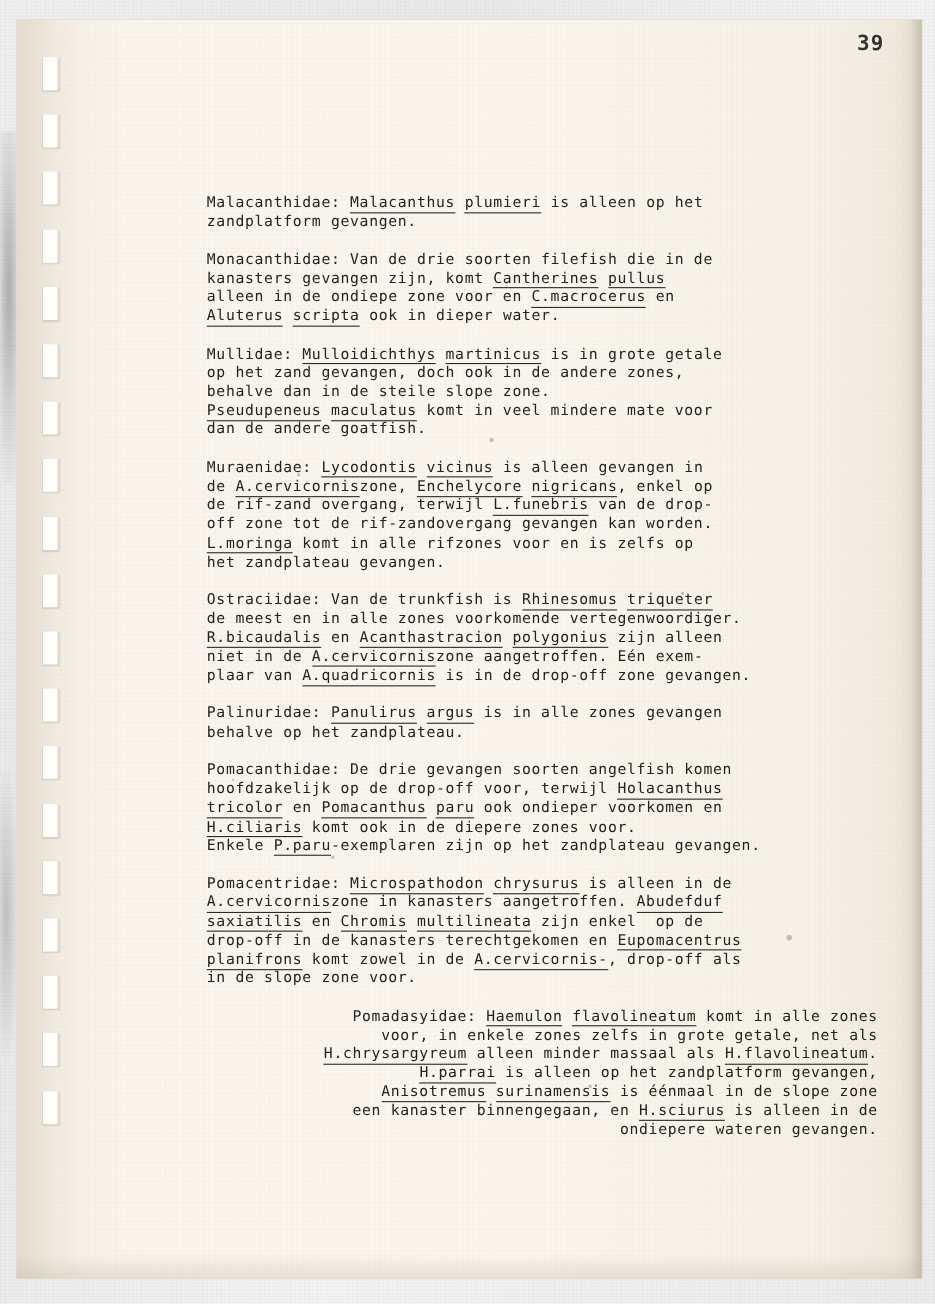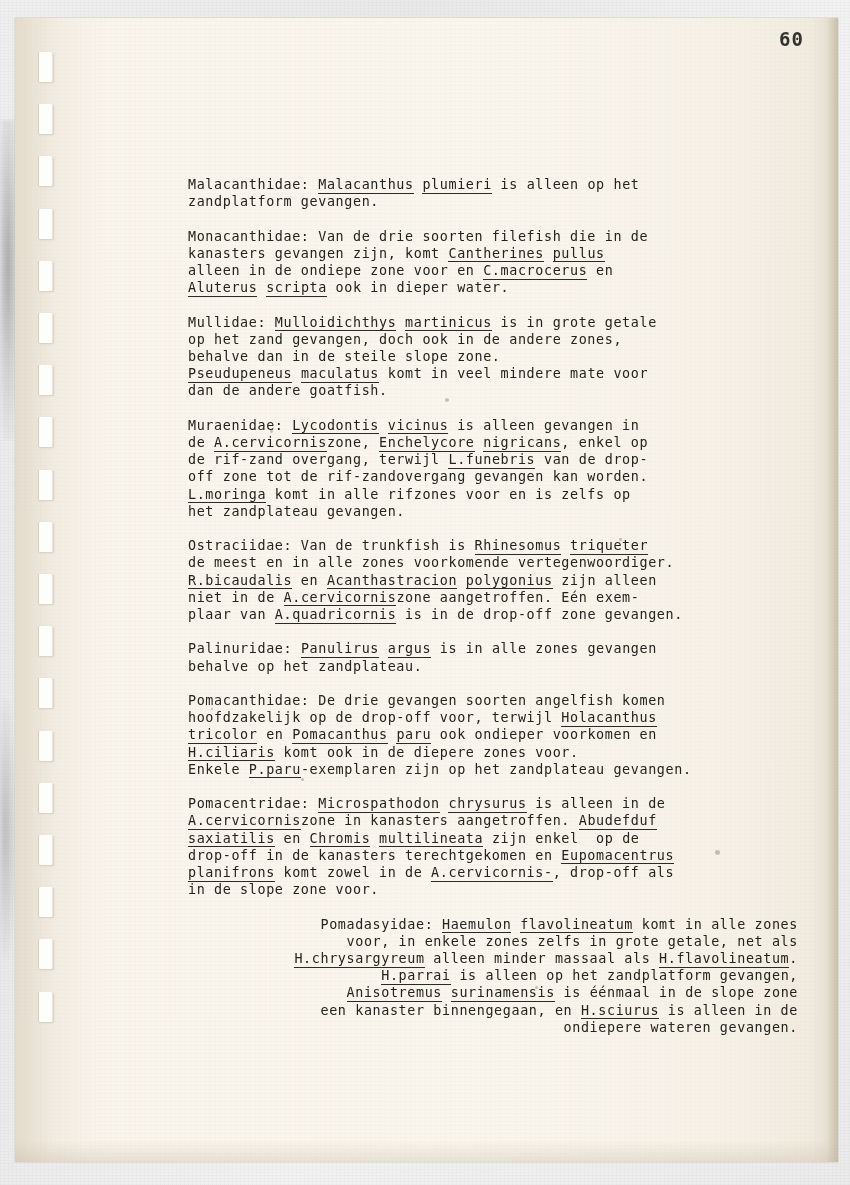--- a/index.html
+++ b/index.html
@@ -189,21 +189,21 @@
       <div class="punch-slot" style="top: 608.2px;"></div>
       <div class="punch-slot" style="top: 660.4px;"></div>
       <div class="punch-slot" style="top: 712.6px;"></div>
       <div class="punch-slot" style="top: 764.8px;"></div>
       <div class="punch-slot" style="top: 817px;"></div>
       <div class="punch-slot" style="top: 869.2px;"></div>
       <div class="punch-slot" style="top: 921.4px;"></div>
       <div class="punch-slot" style="top: 973.6px;"></div>
     </div>
 
-  <div id="page-number">60</div>
+  <div id="page-number">39</div>
 
   <div id="typescript-body"><div class="typed-paragraph"><span class="typed-line"><span>Malacanthidae: </span><span class="u">Malacanthus</span><span> </span><span class="u">plumieri</span><span> is alleen op het</span></span><span class="typed-line"><span>zandplatform gevangen.</span></span></div><div class="typed-paragraph"><span class="typed-line"><span>Monacanthidae: Van de drie soorten filefish die in de</span></span><span class="typed-line"><span>kanasters gevangen zijn, komt </span><span class="u">Cantherines</span><span> </span><span class="u">pullus</span></span><span class="typed-line"><span>alleen in de ondiepe zone voor en </span><span class="u">C.macrocerus</span><span> en</span></span><span class="typed-line"><span class="u">Aluterus</span><span> </span><span class="u">scripta</span><span> ook in dieper water.</span></span></div><div class="typed-paragraph"><span class="typed-line"><span>Mullidae: </span><span class="u">Mulloidichthys</span><span> </span><span class="u">martinicus</span><span> is in grote getale</span></span><span class="typed-line"><span>op het zand gevangen, doch ook in de andere zones,</span></span><span class="typed-line"><span>behalve dan in de steile slope zone.</span></span><span class="typed-line"><span class="u">Pseudupeneus</span><span> </span><span class="u">maculatus</span><span> komt in veel mindere mate voor</span></span><span class="typed-line"><span>dan de andere goatfish.</span></span></div><div class="typed-paragraph"><span class="typed-line"><span>Muraenidae: </span><span class="u">Lycodontis</span><span> </span><span class="u">vicinus</span><span> is alleen gevangen in</span></span><span class="typed-line"><span>de </span><span class="u">A.cervicornis</span><span>zone, </span><span class="u">Enchelycore</span><span> </span><span class="u">nigricans</span><span>, enkel op</span></span><span class="typed-line"><span>de rif-zand overgang, terwijl </span><span class="u">L.funebris</span><span> van de drop-</span></span><span class="typed-line"><span>off zone tot de rif-zandovergang gevangen kan worden.</span></span><span class="typed-line"><span class="u">L.moringa</span><span> komt in alle rifzones voor en is zelfs op</span></span><span class="typed-line"><span>het zandplateau gevangen.</span></span></div><div class="typed-paragraph"><span class="typed-line"><span>Ostraciidae: Van de trunkfish is </span><span class="u">Rhinesomus</span><span> </span><span class="u">triqueter</span></span><span class="typed-line"><span>de meest en in alle zones voorkomende vertegenwoordiger.</span></span><span class="typed-line"><span class="u">R.bicaudalis</span><span> en </span><span class="u">Acanthastracion</span><span> </span><span class="u">polygonius</span><span> zijn alleen</span></span><span class="typed-line"><span>niet in de </span><span class="u">A.cervicornis</span><span>zone aangetroffen. Eén exem-</span></span><span class="typed-line"><span>plaar van </span><span class="u">A.quadricornis</span><span> is in de drop-off zone gevangen.</span></span></div><div class="typed-paragraph"><span class="typed-line"><span>Palinuridae: </span><span class="u">Panulirus</span><span> </span><span class="u">argus</span><span> is in alle zones gevangen</span></span><span class="typed-line"><span>behalve op het zandplateau.</span></span></div><div class="typed-paragraph"><span class="typed-line"><span>Pomacanthidae: De drie gevangen soorten angelfish komen</span></span><span class="typed-line"><span>hoofdzakelijk op de drop-off voor, terwijl </span><span class="u">Holacanthus</span></span><span class="typed-line"><span class="u">tricolor</span><span> en </span><span class="u">Pomacanthus</span><span> </span><span class="u">paru</span><span> ook ondieper voorkomen en</span></span><span class="typed-line"><span class="u">H.ciliaris</span><span> komt ook in de diepere zones voor.</span></span><span class="typed-line"><span>Enkele </span><span class="u">P.paru</span><span>-exemplaren zijn op het zandplateau gevangen.</span></span></div><div class="typed-paragraph"><span class="typed-line"><span>Pomacentridae: </span><span class="u">Microspathodon</span><span> </span><span class="u">chrysurus</span><span> is alleen in de</span></span><span class="typed-line"><span class="u">A.cervicornis</span><span>zone in kanasters aangetroffen. </span><span class="u">Abudefduf</span></span><span class="typed-line"><span class="u">saxiatilis</span><span> en </span><span class="u">Chromis</span><span> </span><span class="u">multilineata</span><span> zijn enkel  op de</span></span><span class="typed-line"><span>drop-off in de kanasters terechtgekomen en </span><span class="u">Eupomacentrus</span></span><span class="typed-line"><span class="u">planifrons</span><span> komt zowel in de </span><span class="u">A.cervicornis-</span><span>, drop-off als</span></span><span class="typed-line"><span>in de slope zone voor.</span></span></div><div class="typed-paragraph"><span class="typed-line"><span>Pomadasyidae: </span><span class="u">Haemulon</span><span> </span><span class="u">flavolineatum</span><span> komt in alle zones</span></span><span class="typed-line"><span>voor, in enkele zones zelfs in grote getale, net als</span></span><span class="typed-line"><span class="u">H.chrysargyreum</span><span> alleen minder massaal als </span><span class="u">H.flavolineatum</span><span>.</span></span><span class="typed-line"><span class="u">H.parrai</span><span> is alleen op het zandplatform gevangen,</span></span><span class="typed-line"><span class="u">Anisotremus</span><span> </span><span class="u">surinamensis</span><span> is éénmaal in de slope zone</span></span><span class="typed-line"><span>een kanaster binnengegaan, en </span><span class="u">H.sciurus</span><span> is alleen in de</span></span><span class="typed-line"><span>ondiepere wateren gevangen.</span></span></div></div>
 <div class="speck" style="left: 430px; top: 380px; width: 4px; height: 4px;"></div>
     <div class="speck" style="left: 286px; top: 760px; width: 3.2px; height: 3.2px;"></div>
     <div class="speck" style="left: 700px; top: 832px; width: 4.8px; height: 4.8px;"></div>
     <div class="speck" style="left: 255px; top: 412px; width: 2.8px; height: 2.8px;"></div>
     <div class="speck" style="left: 604px; top: 520px; width: 2.6px; height: 2.6px;"></div>
     <div class="speck" style="left: 196px; top: 690px; width: 2.4px; height: 2.4px;"></div>
     <div class="speck" style="left: 520px; top: 968px; width: 3px; height: 3px;"></div>
     <div class="speck" style="left: 360px; top: 300px; width: 2.2px; height: 2.2px;"></div>

